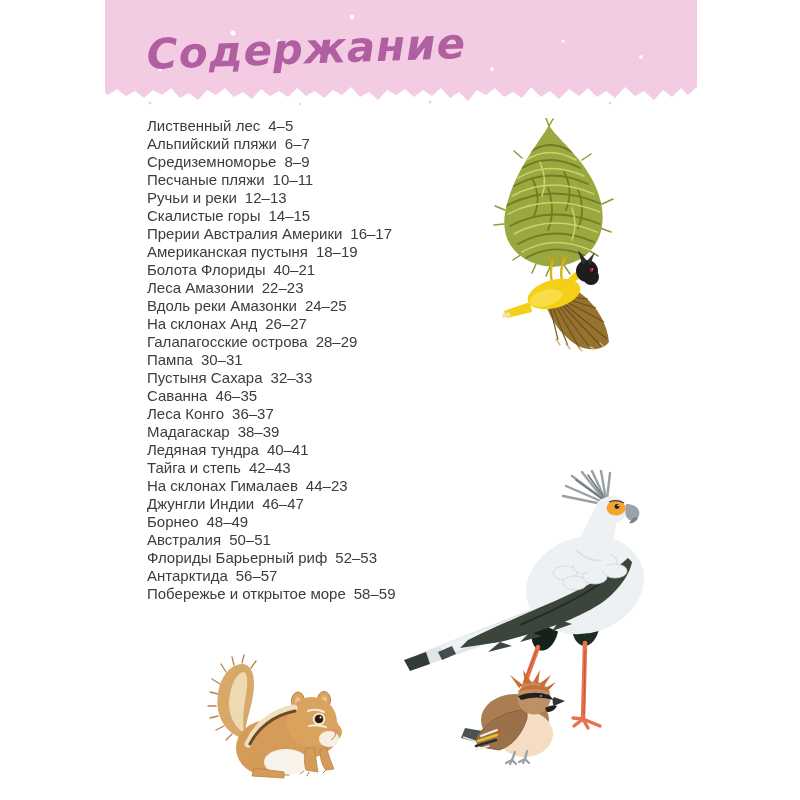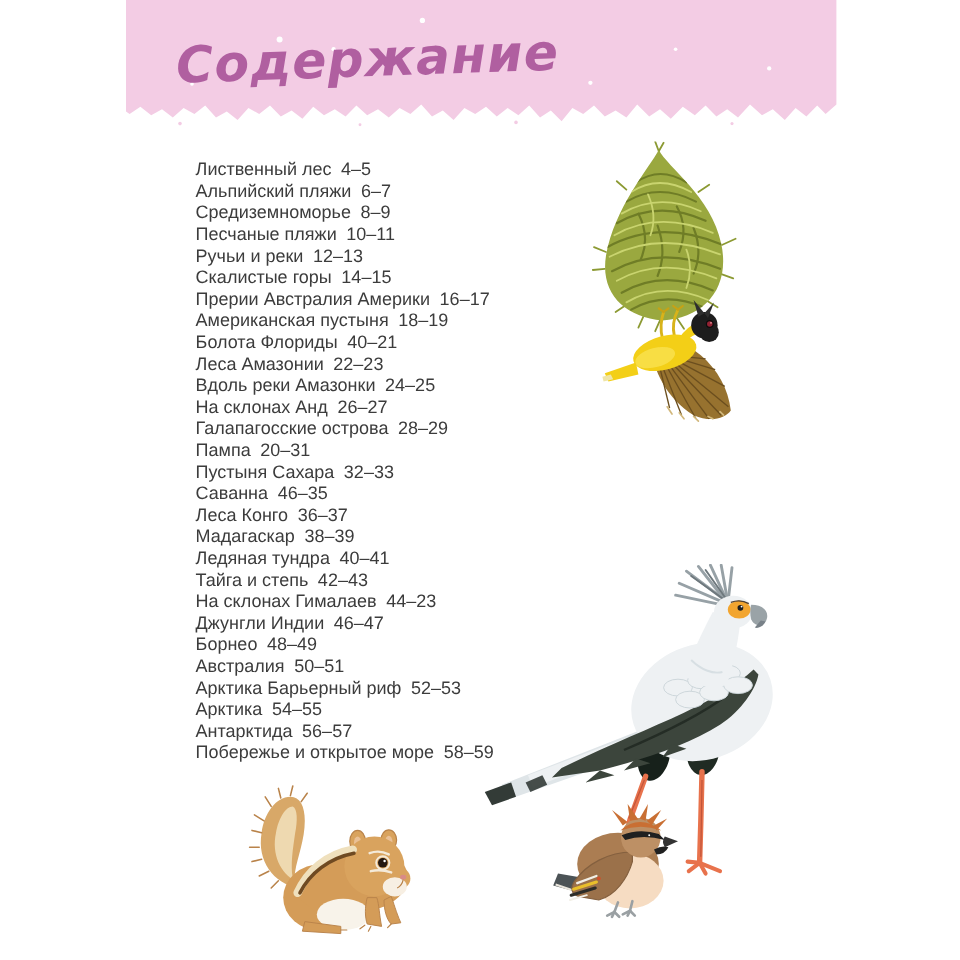--- a/index.html
+++ b/index.html
@@ -5,21 +5,21 @@
   :root{
     --band-pink:#f3cce4;
     --title-purple:#b05fa0;
     --text-color:#3c3c3c;
   }
   html,body{margin:0;padding:0;}
   body{width:800px;height:800px;background:#ffffff;font-family:"Liberation Sans",sans-serif;position:relative;overflow:hidden;}
   .stage{position:absolute;left:0;top:0;width:800px;height:800px;}
   .band{position:absolute;left:0;top:0;}
   .title{position:absolute;left:146px;top:30px;margin:0;font-family:"DejaVu Sans",sans-serif;font-style:italic;font-weight:700;font-size:42px;letter-spacing:1px;color:var(--title-purple);transform:rotate(-2deg);transform-origin:left top;}
-  .toc{position:absolute;left:147px;top:117px;margin:16px;padding:0;list-style:none;font-size:15px;line-height:18px;color:var(--text-color);}
+  .toc{position:absolute;left:147px;top:117px;margin:0;padding:0;list-style:none;font-size:15px;line-height:18px;color:var(--text-color);}
   .toc .pg{margin-left:8px;}
   .illo{position:absolute;}
   .weaver{left:492px;top:118px;}
   .secretary{left:400px;top:470px;z-index:1;}
   .waxwing{left:455px;top:668px;z-index:2;}
   .chipmunk{left:188px;top:652px;}
 </style>
 </head>
 <body>
 
@@ -54,33 +54,32 @@
       <li class="toc-item"><span class="lbl">Песчаные пляжи</span><span class="pg">10–11</span></li>
       <li class="toc-item"><span class="lbl">Ручьи и реки</span><span class="pg">12–13</span></li>
       <li class="toc-item"><span class="lbl">Скалистые горы</span><span class="pg">14–15</span></li>
       <li class="toc-item"><span class="lbl">Прерии Австралия Америки</span><span class="pg">16–17</span></li>
       <li class="toc-item"><span class="lbl">Американская пустыня</span><span class="pg">18–19</span></li>
       <li class="toc-item"><span class="lbl">Болота Флориды</span><span class="pg">40–21</span></li>
       <li class="toc-item"><span class="lbl">Леса Амазонии</span><span class="pg">22–23</span></li>
       <li class="toc-item"><span class="lbl">Вдоль реки Амазонки</span><span class="pg">24–25</span></li>
       <li class="toc-item"><span class="lbl">На склонах Анд</span><span class="pg">26–27</span></li>
       <li class="toc-item"><span class="lbl">Галапагосские острова</span><span class="pg">28–29</span></li>
-      <li class="toc-item"><span class="lbl">Пампа</span><span class="pg">20–31</span></li>
+      <li class="toc-item"><span class="lbl">Пампа</span><span class="pg">30–31</span></li>
       <li class="toc-item"><span class="lbl">Пустыня Сахара</span><span class="pg">32–33</span></li>
       <li class="toc-item"><span class="lbl">Саванна</span><span class="pg">46–35</span></li>
       <li class="toc-item"><span class="lbl">Леса Конго</span><span class="pg">36–37</span></li>
       <li class="toc-item"><span class="lbl">Мадагаскар</span><span class="pg">38–39</span></li>
       <li class="toc-item"><span class="lbl">Ледяная тундра</span><span class="pg">40–41</span></li>
       <li class="toc-item"><span class="lbl">Тайга и степь</span><span class="pg">42–43</span></li>
       <li class="toc-item"><span class="lbl">На склонах Гималаев</span><span class="pg">44–23</span></li>
       <li class="toc-item"><span class="lbl">Джунгли Индии</span><span class="pg">46–47</span></li>
       <li class="toc-item"><span class="lbl">Борнео</span><span class="pg">48–49</span></li>
       <li class="toc-item"><span class="lbl">Австралия</span><span class="pg">50–51</span></li>
-      <li class="toc-item"><span class="lbl">Арктика Барьерный риф</span><span class="pg">52–53</span></li>
-      <li class="toc-item"><span class="lbl">Арктика</span><span class="pg">54–55</span></li>
+      <li class="toc-item"><span class="lbl">Флориды Барьерный риф</span><span class="pg">52–53</span></li>
       <li class="toc-item"><span class="lbl">Антарктида</span><span class="pg">56–57</span></li>
       <li class="toc-item"><span class="lbl">Побережье и открытое море</span><span class="pg">58–59</span></li>
     </ul>
 
   <svg class="illo weaver" width="160" height="235" viewBox="0 0 160 235">
     <defs>
         <clipPath id="nestclip">
           <path d="M57,7 C49,22 20,55 13,95 C8,126 28,146 60,149 C95,147 117,122 109,85 C101,46 64,21 57,7 Z"></path>
         </clipPath>
       </defs>

